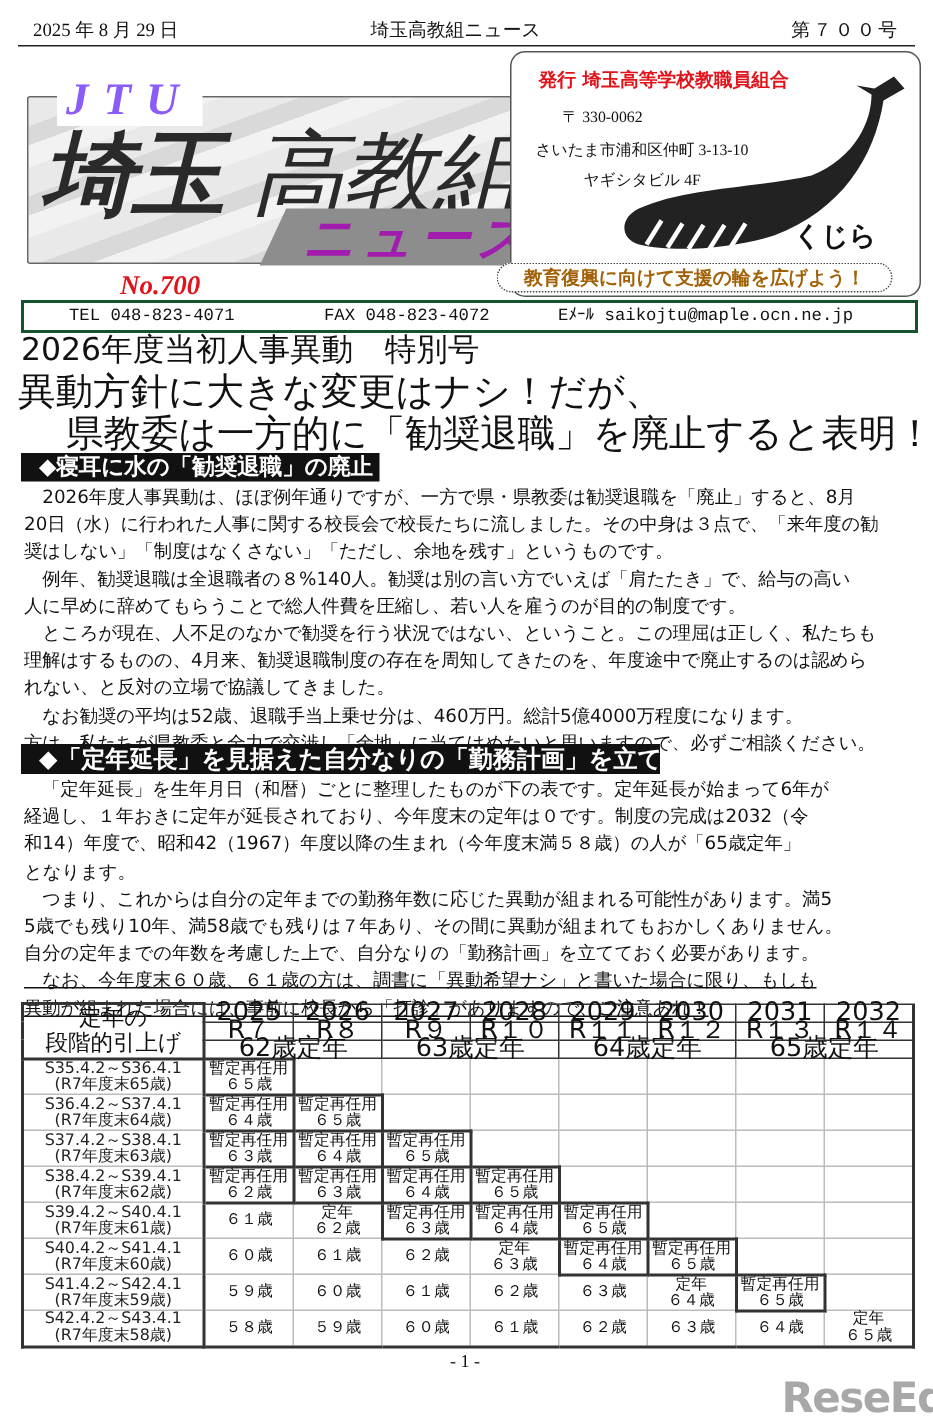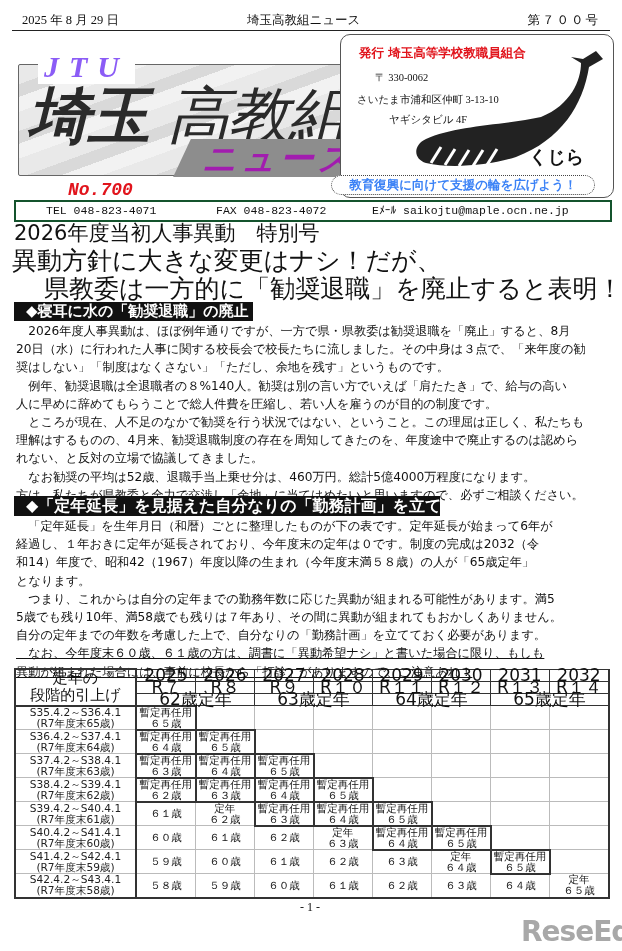--- a/index.html
+++ b/index.html
@@ -15,27 +15,27 @@
 
   
   .mast{position:absolute;left:12px;top:34px;width:598px;height:165px;}
   .logo-band{position:absolute;left:6px;top:30px;width:330px;height:110px;border:1px solid #666;border-radius:2px;
     background:repeating-linear-gradient(160deg,#e9e9e9 0 18px,#d9d9d9 18px 30px,#f2f2f2 30px 44px);}
   .jtu{position:absolute;left:26px;top:16px;font-family:"Liberation Serif",serif;font-style:italic;font-weight:bold;font-size:30px;letter-spacing:10px;background:#fff;padding:0 6px;color:#8b5cf6;}
   .logo-main{position:absolute;left:16px;top:40px;font-size:62px;font-weight:bold;color:#2a2a2a;letter-spacing:-2px;font-style:italic;white-space:nowrap;}
   .logo-main .thin{font-weight:normal;}
   .news-band{position:absolute;left:170px;top:105px;width:170px;height:38px;background:#8d8d8d;transform:skewX(-25deg);}
   .news-text{position:absolute;left:190px;top:102px;font-size:34px;font-weight:bold;color:#a21caf;letter-spacing:4px;font-style:italic;}
-  .no{position:absolute;left:56px;top:146px;color:#e1141c;font-style:italic;font-size:18px;font-family:Liberation Mono, monospace;font-weight:bold;}
+  .no{position:absolute;left:68px;top:146px;color:#e1141c;font-style:italic;font-size:18px;font-family:Liberation Serif, serif;font-weight:bold;}
   .info-box{position:absolute;left:328px;top:0px;width:272px;height:162px;border:1px solid #555;border-radius:10px;background:#fff;}
   .info-box .pub{position:absolute;left:18px;top:10px;color:#e1141c;font-weight:bold;font-size:12.5px;}
   .info-box .addr{position:absolute;left:30px;font-size:10.5px;font-family:"Liberation Serif",serif;}
   .whale{position:absolute;left:70px;top:10px;width:200px;height:125px;}
   .kujira{position:absolute;left:188px;top:110px;font-weight:bold;font-size:18px;color:#111;}
-  .slogan{position:absolute;left:-10px;top:140px;width:262px;height:18px;border:1px dotted #444;border-radius:10px;background:#fff;color:#3b82f6;font-weight:bold;font-size:12.5px;text-align:center;line-height:18px;}
+  .slogan{position:absolute;left:-10px;top:140px;width:262px;height:18px;border:1px dotted #444;border-radius:10px;background:#fff;color:#a16207;font-weight:bold;font-size:12.5px;text-align:center;line-height:18px;}
 
   
   .contact{position:absolute;left:14px;top:200px;width:594px;height:18px;border:2px solid #14532d;font-size:11.5px;line-height:18px;}
   .contact span{position:absolute;top:0;}
 
   
   .h-special{position:absolute;left:14px;top:219px;font-size:21px;white-space:nowrap;}
   .h-main1{position:absolute;left:12px;top:244px;font-size:25px;white-space:nowrap;}
   .h-main2{position:absolute;left:44px;top:272px;font-size:25px;white-space:nowrap;}
   .sec{position:absolute;background:#111;color:#fff;font-weight:bold;white-space:nowrap;padding:0 4px 0 12px;}

